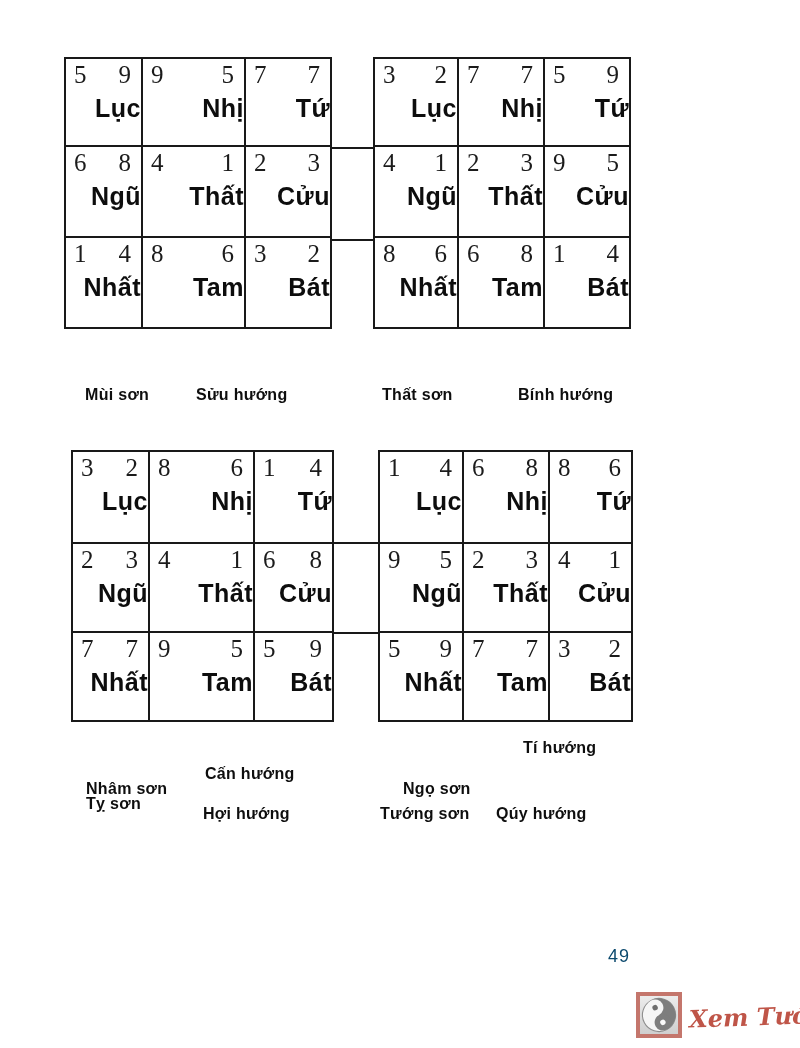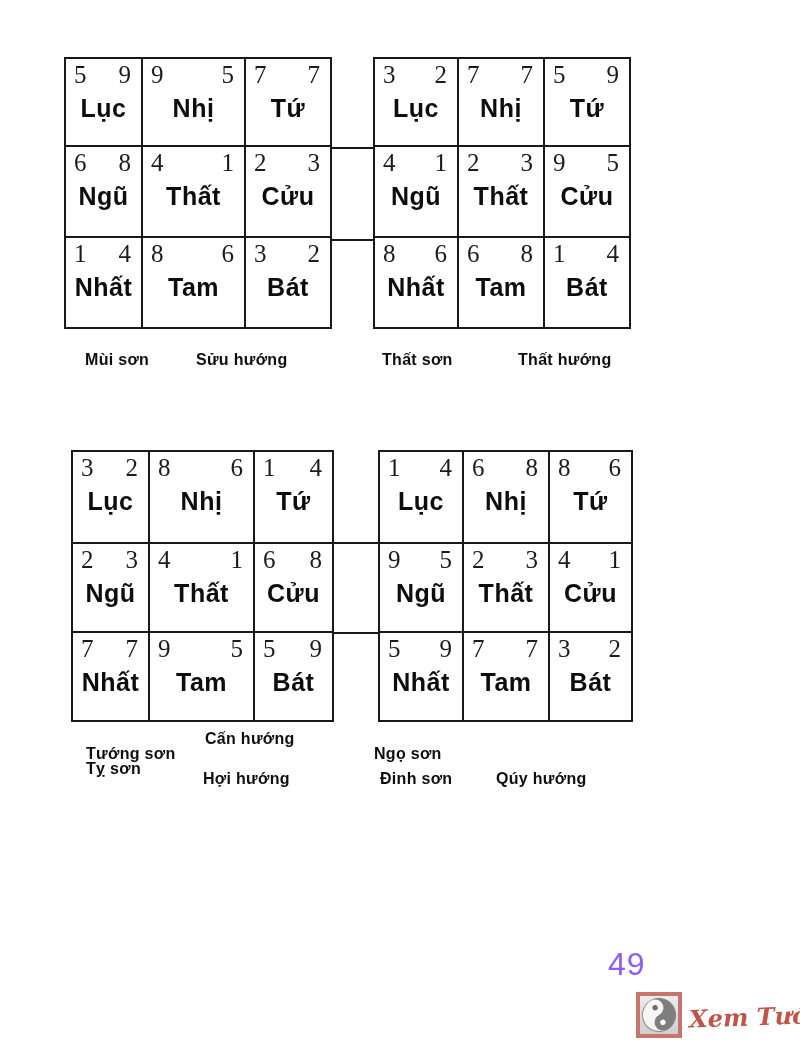--- a/index.html
+++ b/index.html
@@ -17,44 +17,44 @@
   .cell { border-right: 2px solid #191919; border-bottom: 2px solid #191919; overflow: hidden; }
   .cell:nth-child(3n) { border-right: 0; }
   .cell:nth-child(n+7) { border-bottom: 0; }
   .nums {
     display: flex; justify-content: space-between;
     padding: 3px 10px 0 8px;
     font-family: "Liberation Serif", serif;
     font-size: 25px; line-height: 1.05; color: #1b1b1b;
   }
   .lab {
-    text-align: center; margin-top: 6px;
+    text-align: right; margin-top: 6px;
     font-weight: bold; font-size: 25px; letter-spacing: 0.5px; color: #0d0d0d;
   }
 
   #chart1 { left: 64px;  top: 57px;  grid-template-columns: 77px 103px 84px; grid-template-rows: 88px 91px 89px; }
   #chart2 { left: 373px; top: 57px;  grid-template-columns: 84px 86px 84px;  grid-template-rows: 88px 91px 89px; }
   #chart3 { left: 71px;  top: 450px; grid-template-columns: 77px 105px 77px; grid-template-rows: 92px 89px 87px; }
   #chart4 { left: 378px; top: 450px; grid-template-columns: 84px 86px 81px;  grid-template-rows: 92px 89px 87px; }
 
   .connector { position: absolute; border: 2px solid #191919; background: #fff; z-index: 0; }
   #connector1 { left: 330px; top: 147px; width: 47px; height: 94px; }
   #connector2 { left: 331px; top: 542px; width: 51px; height: 92px; }
   .chart { z-index: 1; }
 
   
   .cap {
     position: absolute; font-weight: bold; font-size: 16px;
-    letter-spacing: 0.3px; color: #0e0e0e; white-space: nowrap;
+    letter-spacing: 0.3px; color: #0e0e0e; white-space: nowrap; margin-top: 35px;
   }
 
   
   #page-number {
     position: absolute; left: 608px; top: 946px;
-    font-size: 32px; color: #8b5cf6; letter-spacing: 1px;
+    font-size: 18px; color: #0c4a6e; letter-spacing: 1px;
   }
 
   
   #watermark {
     position: absolute; left: 636px; top: 992px;
     display: flex; align-items: center; gap: 7px;
   }
   #wm-icon {
     width: 46px; height: 46px; flex: 0 0 46px;
     border: 4px solid #c4766c;
@@ -332,30 +332,30 @@
           <span>3</span>
           <span>2</span>
         </div>
         <div class="lab">Bát</div>
       </div>
     </div>
 
   <span class="cap" style="left:85px;top:351px">Mùi sơn</span>
   <span class="cap" style="left:196px;top:351px">Sửu hướng</span>
   <span class="cap" style="left:382px;top:351px">Thất sơn</span>
-  <span class="cap" style="left:518px;top:351px">Thất hướng</span>
-
-  <span class="cap" style="left:86px;top:745px">Tướng sơn</span>
+  <span class="cap" style="left:518px;top:351px">Bính hướng</span>
+
+  <span class="cap" style="left:86px;top:745px">Nhâm sơn</span>
   <span class="cap" style="left:205px;top:730px">Cấn hướng</span>
-  <span class="cap" style="left:374px;top:745px">Ngọ sơn</span>
+  <span class="cap" style="left:403px;top:745px">Ngọ sơn</span>
   <span class="cap" style="left:523px;top:704px">Tí hướng</span>
 
   <span class="cap" style="left:86px;top:760px">Tỵ sơn</span>
   <span class="cap" style="left:203px;top:770px">Hợi hướng</span>
-  <span class="cap" style="left:380px;top:770px">Đinh sơn</span>
+  <span class="cap" style="left:380px;top:770px">Tướng sơn</span>
   <span class="cap" style="left:496px;top:770px">Qúy hướng</span>
 
   <div id="page-number">49</div>
 
   <div id="watermark">
     <span id="wm-icon">
       <svg width="36" height="36" viewBox="0 0 100 100">
         <g transform="rotate(-28 50 50)">
           <circle cx="50" cy="50" r="46" fill="#f6f6f6" stroke="#8d8d8d" stroke-width="3"></circle>
           <path d="M50,4 A46,46 0 0 1 50,96 Z" fill="#7e7e7e"></path>

